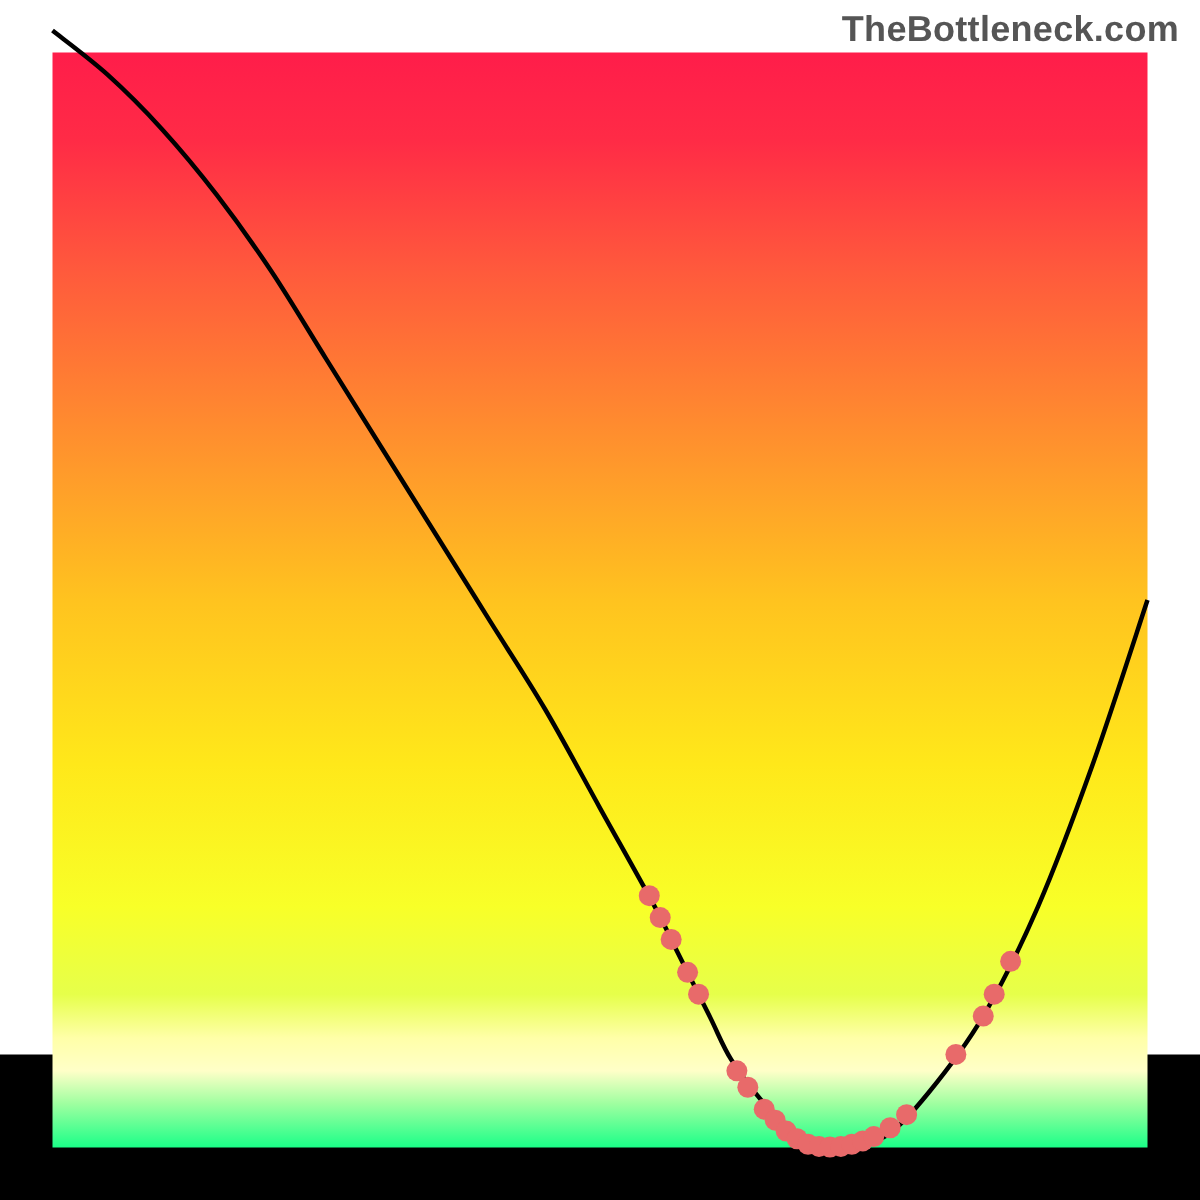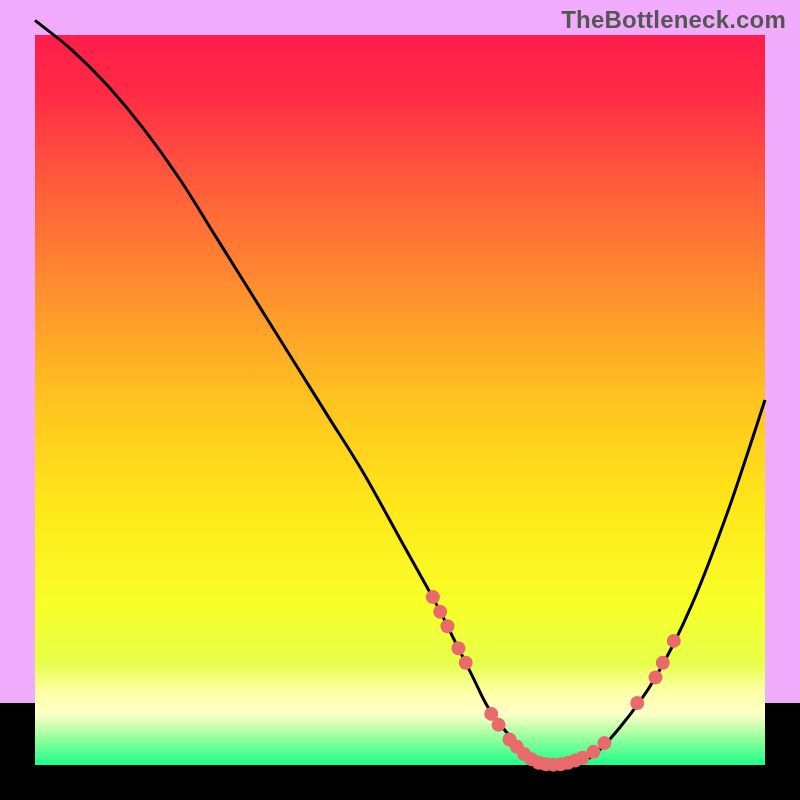--- a/index.html
+++ b/index.html
@@ -8,21 +8,21 @@
     width: 800px;
     height: 800px;
     background: #000;
     overflow: hidden;
     font-family: Arial, Helvetica, sans-serif;
   }
   .stage {
     position: relative;
     width: 800px;
     height: 703px;
-    background: #f0abfc;
+    background: #ffffff;
   }
   .watermark {
     position: absolute;
     top: 6px;
     right: 14px;
     color: #555;
     font-size: 24px;
     font-weight: 600;
     font-family: Arial, Helvetica, sans-serif;
     letter-spacing: 0.2px;

